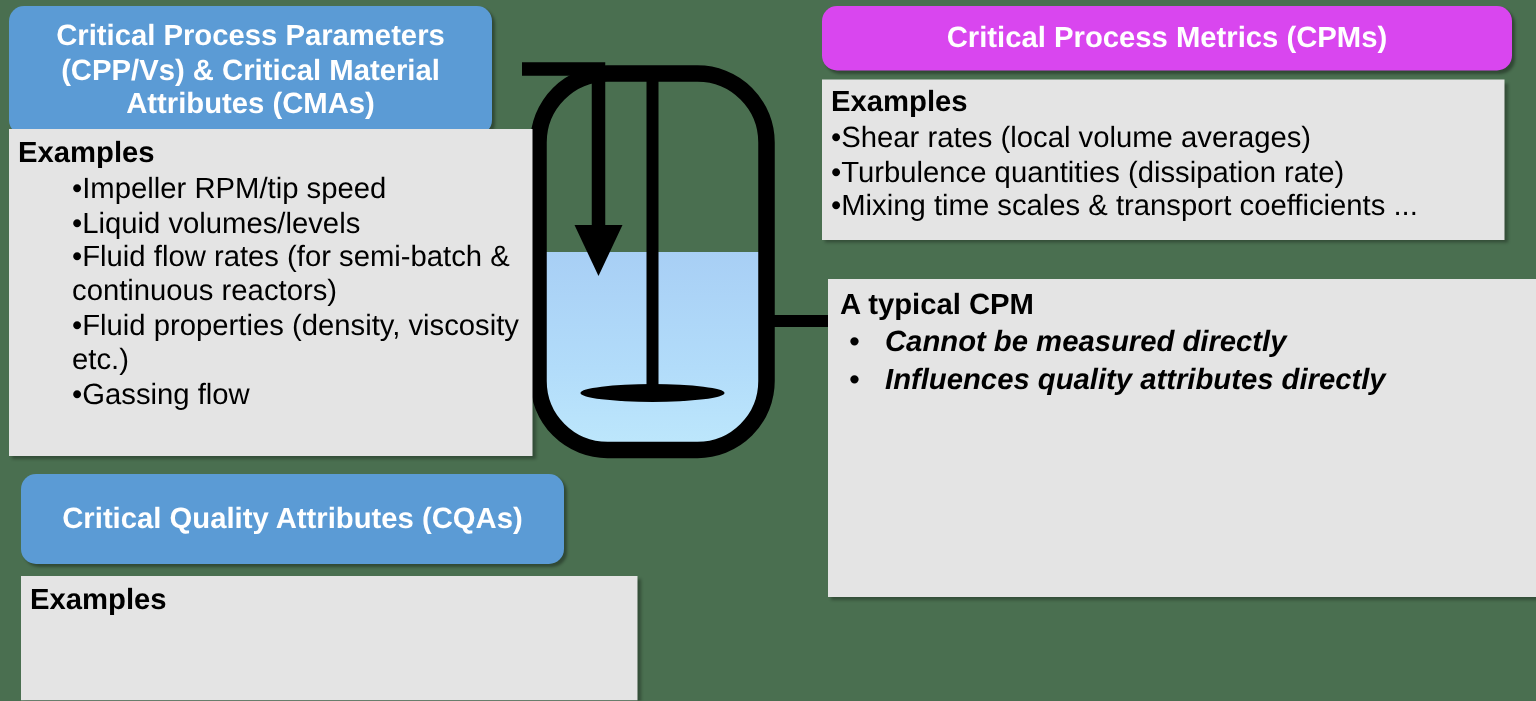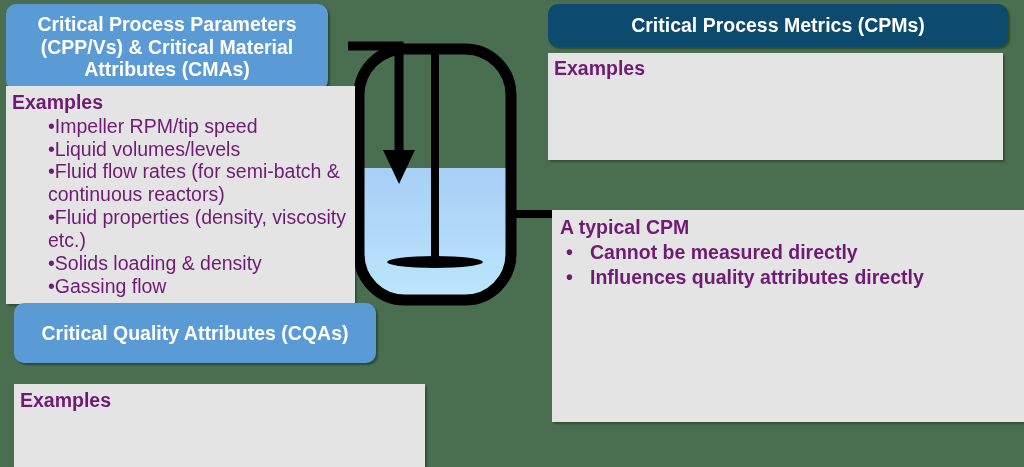--- a/index.html
+++ b/index.html
@@ -27,27 +27,27 @@
     font-weight: bold;
     display: flex;
     align-items: center;
     justify-content: center;
     text-align: center;
     line-height: 1.16;
     box-sizing: border-box;
     box-shadow: 2px 2px 2px rgba(0,0,0,0.35);
   }
   .hdr.blue   { background: #5B9BD5; }
-  .hdr.orange { background: #0c4a6e; }
+  .hdr.orange { background: #d946ef; }
 
   .gray {
     position: absolute;
     background: #E4E4E4;
     box-sizing: border-box;
-    color: #701a75;
+    color: #000000;
     box-shadow: 2px 2px 2px rgba(0,0,0,0.30);
   }
   .gray .ttl {
     font-weight: bold;
     display: block;
   }
   .gray ul {
     list-style: none;
     margin: 0;
     padding: 0;
@@ -66,21 +66,21 @@
     left: 6px; top: 86px; width: 349px; height: 218px;
     padding: 5px 6px 0 6px;
     font-size: 19.5px;
     line-height: 1.17;
   }
   #cpp-body .ttl { font-size: 19.5px; margin-bottom: 1px; }
   #cpp-body li { margin-bottom: 0px; margin-left: 36px; }
 
   
   #cqa-header {
-    left: 14px; top: 303px; width: 362px; height: 60px;
+    left: 14px; top: 316px; width: 362px; height: 60px;
     font-size: 19.5px;
   }
   #cqa-body {
     left: 14px; top: 384px; width: 411px; height: 83px;
     padding: 5px 6px 0 6px;
     font-size: 19.5px;
     line-height: 1.17;
   }
   #cqa-body .ttl { font-size: 19.5px; margin-bottom: 1px; }
 
@@ -97,28 +97,28 @@
   }
   #cpm-body .ttl { font-size: 19.5px; margin-bottom: 1px; }
 
   
   #typ-body {
     left: 552px; top: 186px; width: 472px; height: 212px;
     padding: 6px 8px 0 8px;
     font-size: 19.5px;
     line-height: 1.2;
     font-weight: bold;
-    margin-top: 24px;
   }
   #typ-body .ttl { font-size: 19.5px; margin-bottom: 2px; }
   #typ-body ul { padding-left: 0; }
   #typ-body li {
     position: relative;
     padding-left: 30px;
     margin-bottom: 1px;
+    font-style: italic;
   }
   #typ-body li::before {
     content: "\2022";
     position: absolute;
     left: 6px;
     top: 0;
   }
 
   
   #vessel {
@@ -167,39 +167,43 @@
     <span>Critical Process Parameters (CPP/Vs) &amp; Critical Material Attributes (CMAs)</span>
   </div>
 
   <div class="gray" id="cpp-body">
     <span class="ttl">Examples</span>
     <ul>
       <li>•Impeller RPM/tip speed</li>
       <li>•Liquid volumes/levels</li>
       <li>•Fluid flow rates (for semi-batch &amp; continuous reactors)</li>
       <li>•Fluid properties (density, viscosity etc.)</li>
-      <li>•Solids loading &amp; density</li>
       <li>•Gassing flow</li>
     </ul>
   </div>
 
   <div class="hdr blue" id="cqa-header">
     <span>Critical Quality Attributes (CQAs)</span>
   </div>
 
   <div class="gray" id="cqa-body">
     <span class="ttl">Examples</span>
   </div>
 
   <div class="hdr orange" id="cpm-header">
     <span>Critical Process Metrics (CPMs)</span>
   </div>
 
   <div class="gray" id="cpm-body">
     <span class="ttl">Examples</span>
+    <ul>
+      <li>•Shear rates (local volume averages)</li>
+      <li>•Turbulence quantities (dissipation rate)</li>
+      <li>•Mixing time scales &amp; transport coefficients ...</li>
+    </ul>
   </div>
 
   <div class="gray" id="typ-body">
     <span class="ttl">A typical CPM</span>
     <ul>
       <li>Cannot be measured directly</li>
       <li>Influences quality attributes directly</li>
     </ul>
   </div>
 

